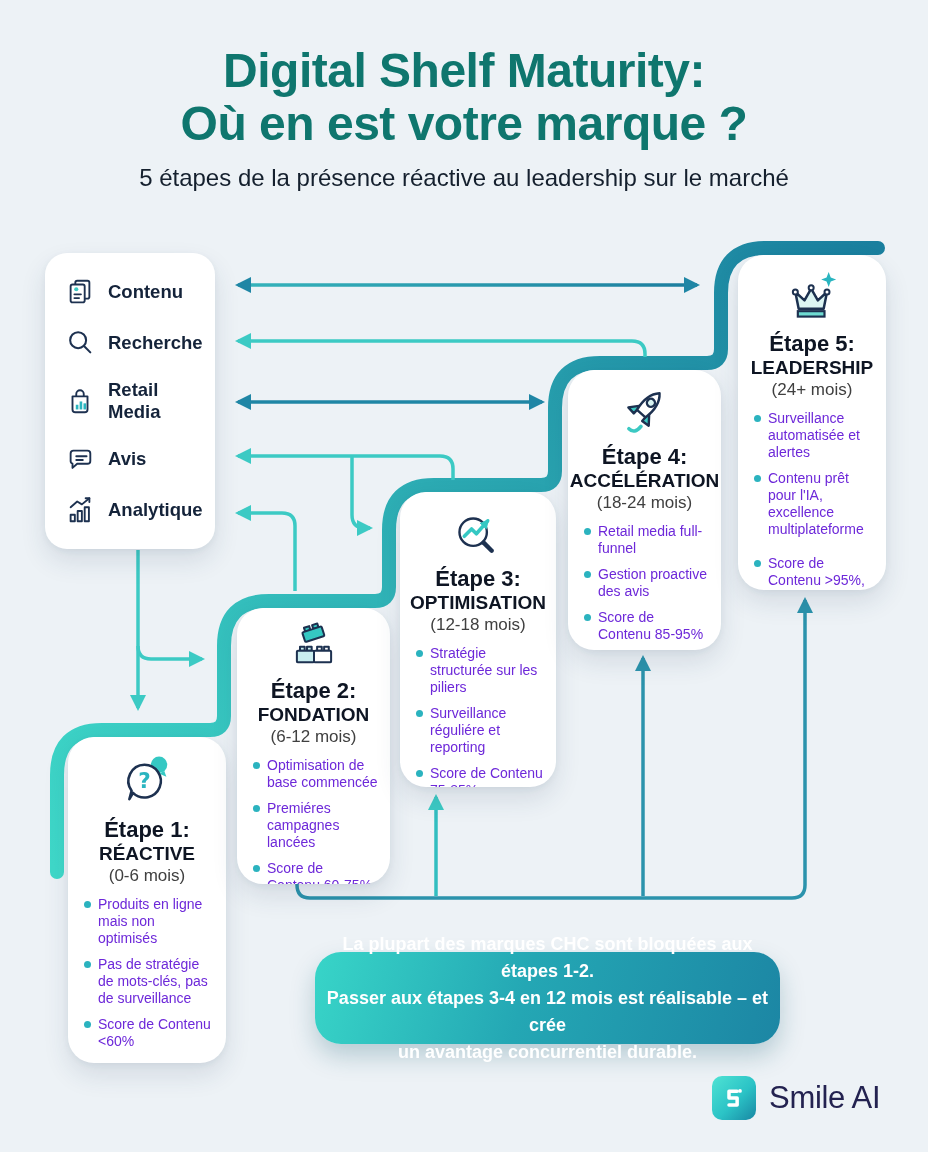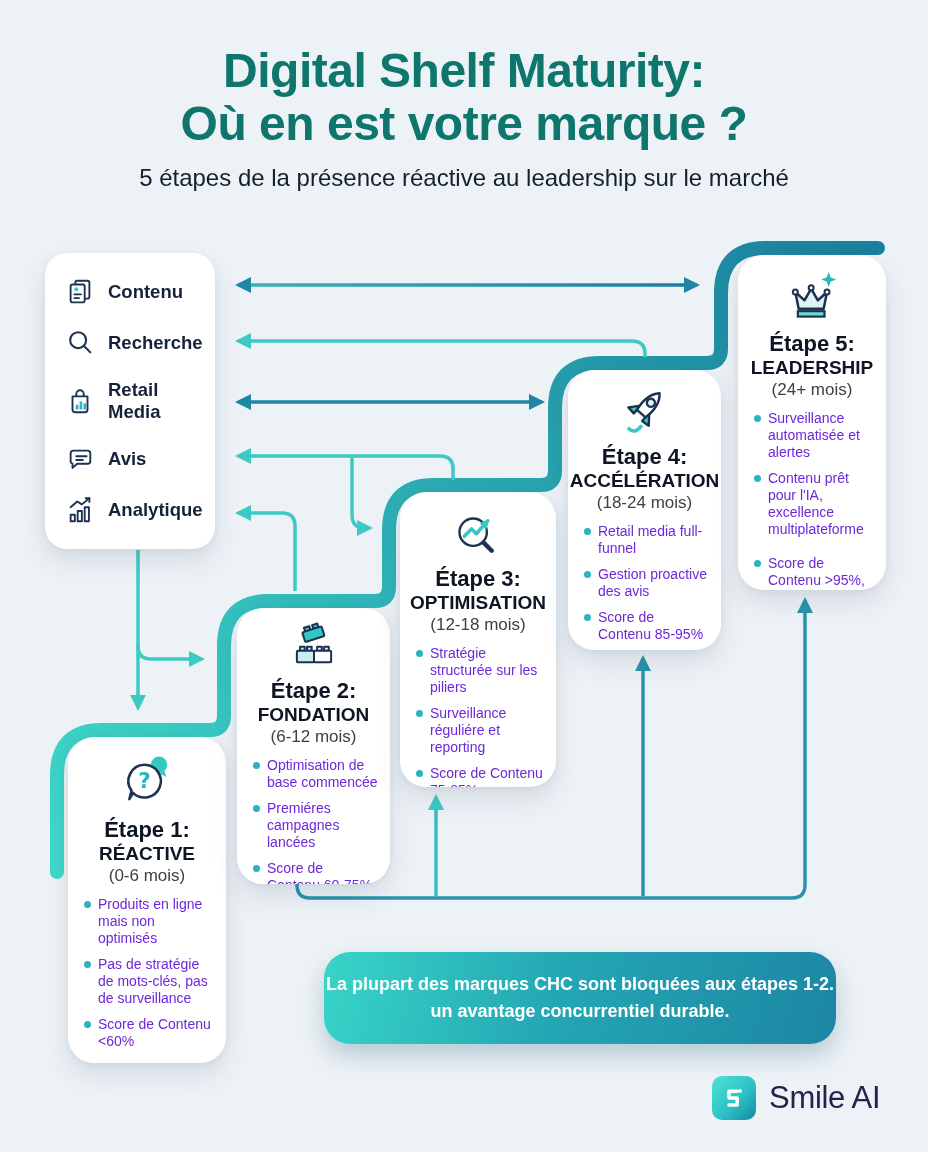--- a/index.html
+++ b/index.html
@@ -49,25 +49,25 @@
   .stage-name{font-size:19px;font-weight:700;color:#0e1523;white-space:nowrap;}
   .stage-period{font-size:17px;font-weight:500;color:#404040;margin-top:1px;}
   .bullets{list-style:none;margin:10px 0 0;padding:0 2px 0 6px;width:100%;
     box-sizing:border-box;display:flex;flex-direction:column;gap:9px;}
   .bullets li{display:flex;gap:7px;align-items:flex-start;
     font-size:14px;line-height:17px;font-weight:500;color:#6d28d9;text-align:left;}
   .dot{flex:0 0 7px;width:7px;height:7px;border-radius:50%;background:#2bb3bf;margin-top:5px;}
 
   
   .callout{
-    position:absolute;left:315px;top:952px;width:512px;height:92px;z-index:2;
+    position:absolute;left:315px;top:952px;width:465px;height:92px;z-index:2;
     border-radius:26px;background:linear-gradient(105deg,#38d5c8 0%,#24a7b4 45%,#1c86a4 100%);
     box-shadow:0 12px 24px rgba(20,90,110,.25);
     display:flex;flex-direction:column;justify-content:center;align-items:center;
-    color:#fff;font-size:18px;font-weight:700;line-height:27px;text-align:center;margin-left:9px;
+    color:#fff;font-size:18px;font-weight:700;line-height:27px;text-align:center;
   }
 
   
   .brand{position:absolute;left:712px;top:1076px;display:flex;align-items:center;gap:13px;z-index:2;}
   .brand-icon{
     width:44px;height:44px;border-radius:10px;
     background:linear-gradient(135deg,#4fe3d4 0%,#2bc3c6 55%,#1887a3 100%);
     display:flex;align-items:center;justify-content:center;
   }
   .brand-name{font-size:31px;font-weight:400;color:#232250;letter-spacing:-.3px;}
@@ -344,20 +344,21 @@
         </li>
       <li style="margin-top:8px">
           <span class="dot"></span>
           <span>Score de Contenu &gt;95%, leader de catégorie</span>
         </li>
     </ul>
   </div>
 
   <div class="callout">
     <div>La plupart des marques CHC sont bloquées aux étapes 1-2.</div>
+    <div>Passer aux étapes 3-4 en 12 mois est réalisable – et crée</div>
     <div>un avantage concurrentiel durable.</div>
   </div>
 
   <div class="brand">
     <div class="brand-icon">
       <svg viewBox="0 0 24 24" width="30" height="30" fill="none" stroke="#ffffff" stroke-width="2.8" stroke-linecap="round" stroke-linejoin="round">
         <path d="M8 6.5 h6.5 M8 6.5 v5.5 h6.5 v5.5 h-6.5"></path>
         <circle cx="16.8" cy="6.3" r="1.5" fill="#ffffff" stroke="none"></circle>
       </svg>
     </div>

